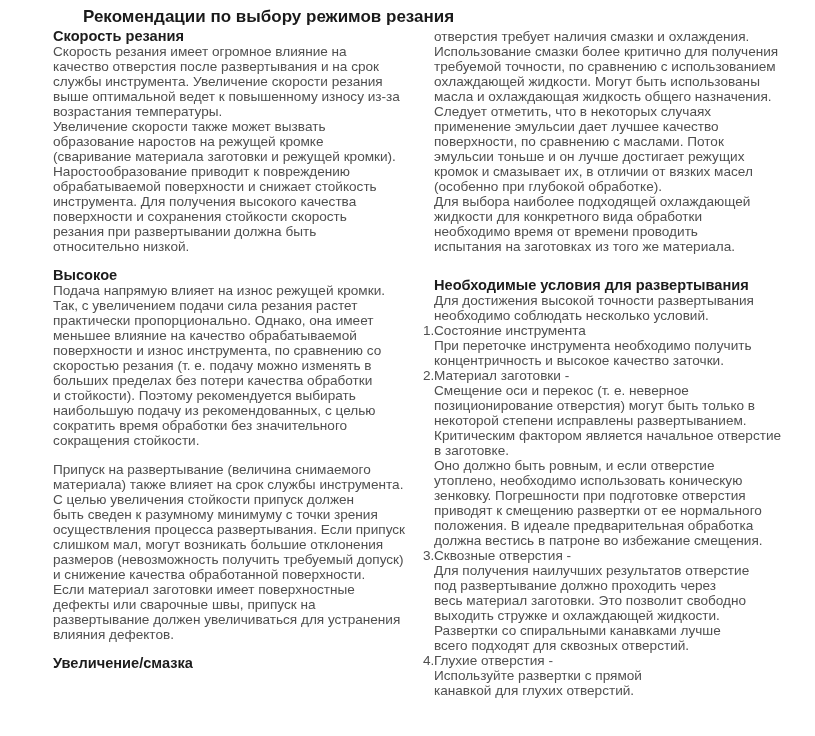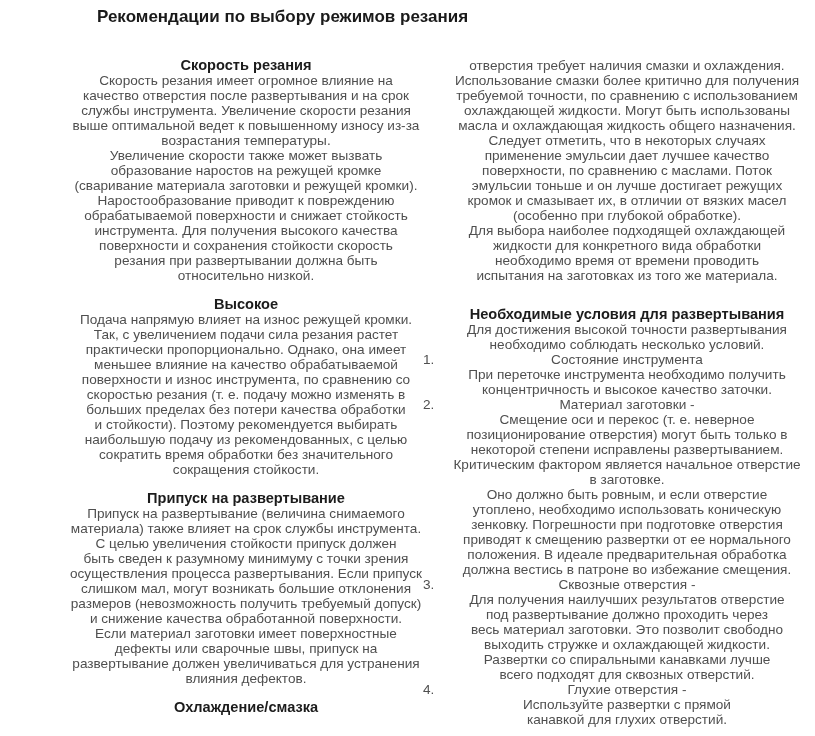--- a/index.html
+++ b/index.html
@@ -4,25 +4,25 @@
 <style>
   html, body { margin: 0; padding: 0; }
   body {
     width: 815px; height: 736px;
     background: #ffffff;
     font-family: "Liberation Sans", sans-serif;
     position: relative;
     overflow: hidden;
   }
   .doc-title {
-    position: absolute; left: 97px; top: 8px;
+    position: absolute; left: 83px; top: 8px;
     font-size: 17px; line-height: 18px; font-weight: 700;
     color: #1a1a1a; white-space: pre;
   }
-  .col { position: absolute; top: 58px; width: 386px; text-align: center; }
+  .col { position: absolute; top: 29px; width: 386px; }
   .col-left  { left: 53px; }
   .col-right { left: 434px; }
   .sec { margin: 0; }
   .col-left .sec + .sec { margin-top: 14px; }
   .sec-conditions { margin-top: 24px; }
   .sec-heading {
     font-size: 14.6px; font-weight: 700; color: #1c1c1c;
     line-height: 15px; white-space: pre; margin: 0;
   }
   .body-text {
@@ -70,37 +70,36 @@
 поверхности и износ инструмента, по сравнению со
 скоростью резания (т. е. подачу можно изменять в
 больших пределах без потери качества обработки
 и стойкости). Поэтому рекомендуется выбирать
 наибольшую подачу из рекомендованных, с целью
 сократить время обработки без значительного
 сокращения стойкости.</div>
   </div>
 
   <div class="sec">
-    <div class="sec-heading">Припуск на развертывание</div>
     <div class="body-text">Припуск на развертывание (величина снимаемого
 материала) также влияет на срок службы инструмента.
 С целью увеличения стойкости припуск должен
 быть сведен к разумному минимуму с точки зрения
 осуществления процесса развертывания. Если припуск
 слишком мал, могут возникать большие отклонения
 размеров (невозможность получить требуемый допуск)
 и снижение качества обработанной поверхности.
 Если материал заготовки имеет поверхностные
 дефекты или сварочные швы, припуск на
 развертывание должен увеличиваться для устранения
 влияния дефектов.</div>
   </div>
 
   <div class="sec">
-    <div class="sec-heading">Охлаждение/смазка</div>
+    <div class="sec-heading">Увеличение/смазка</div>
   </div>
 
 </div>
 
 <div class="col col-right">
 
   <div class="body-text">отверстия требует наличия смазки и охлаждения.
 Использование смазки более критично для получения
 требуемой точности, по сравнению с использованием
 охлаждающей жидкости. Могут быть использованы

